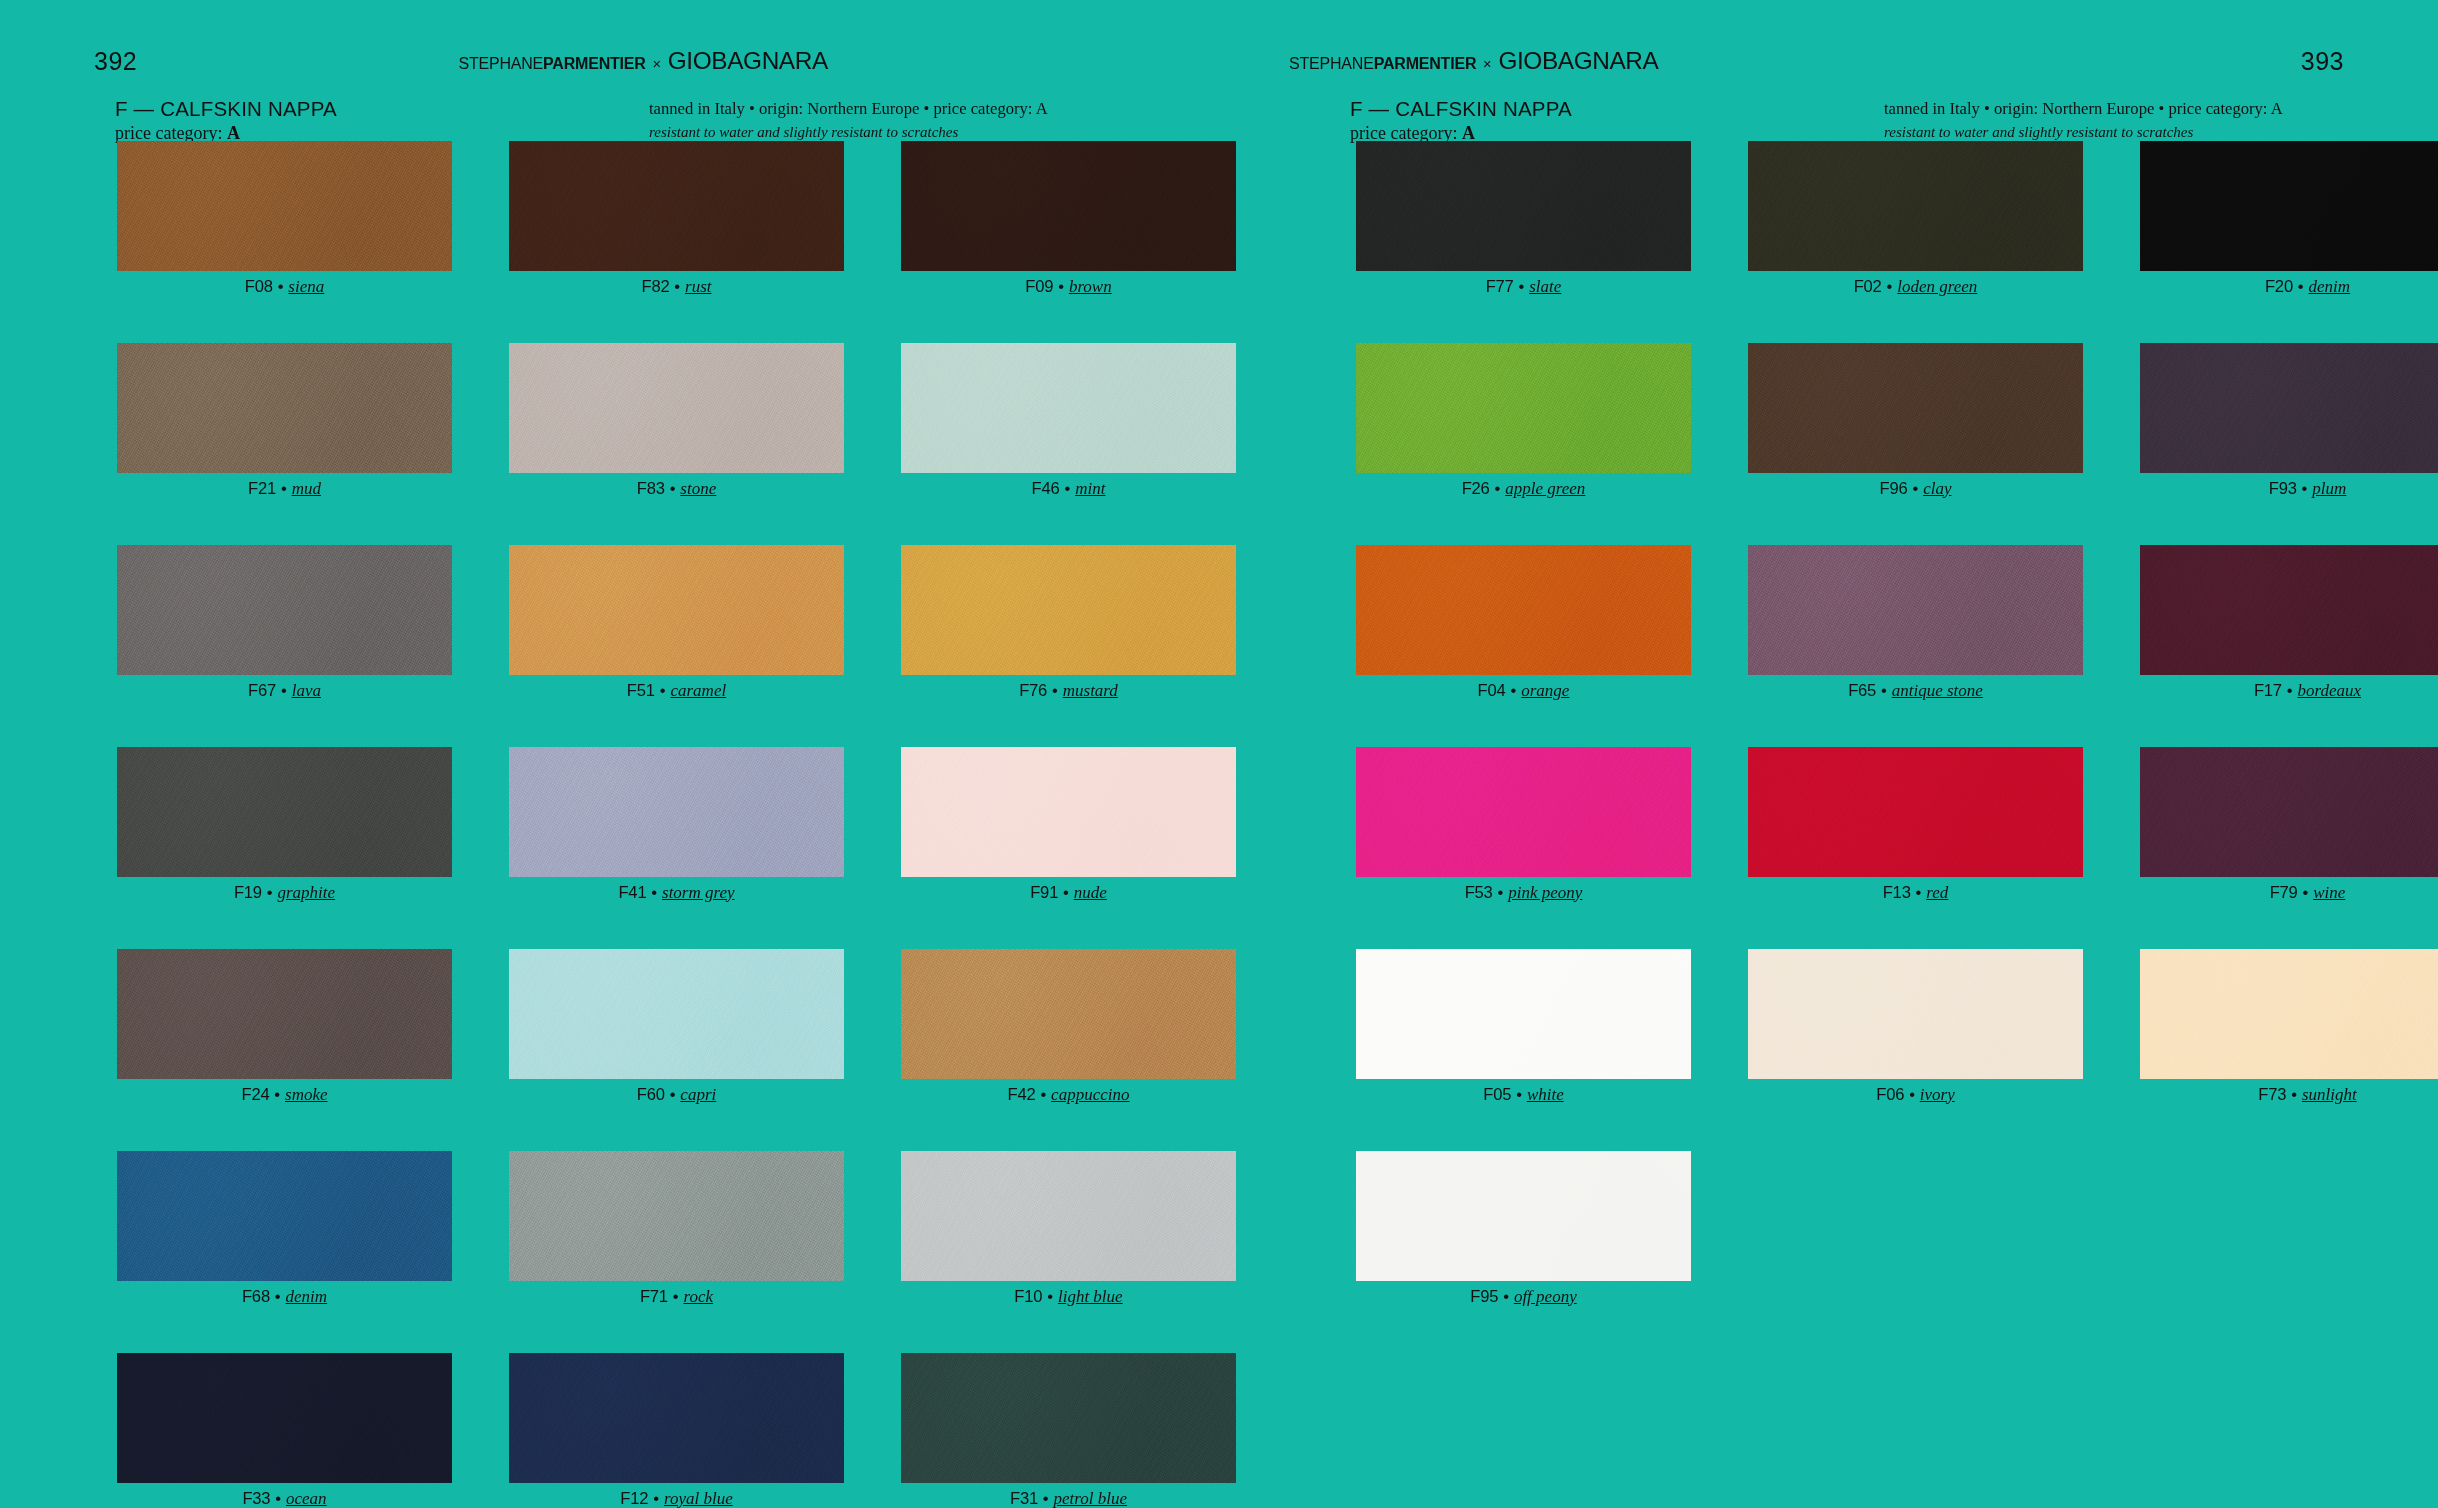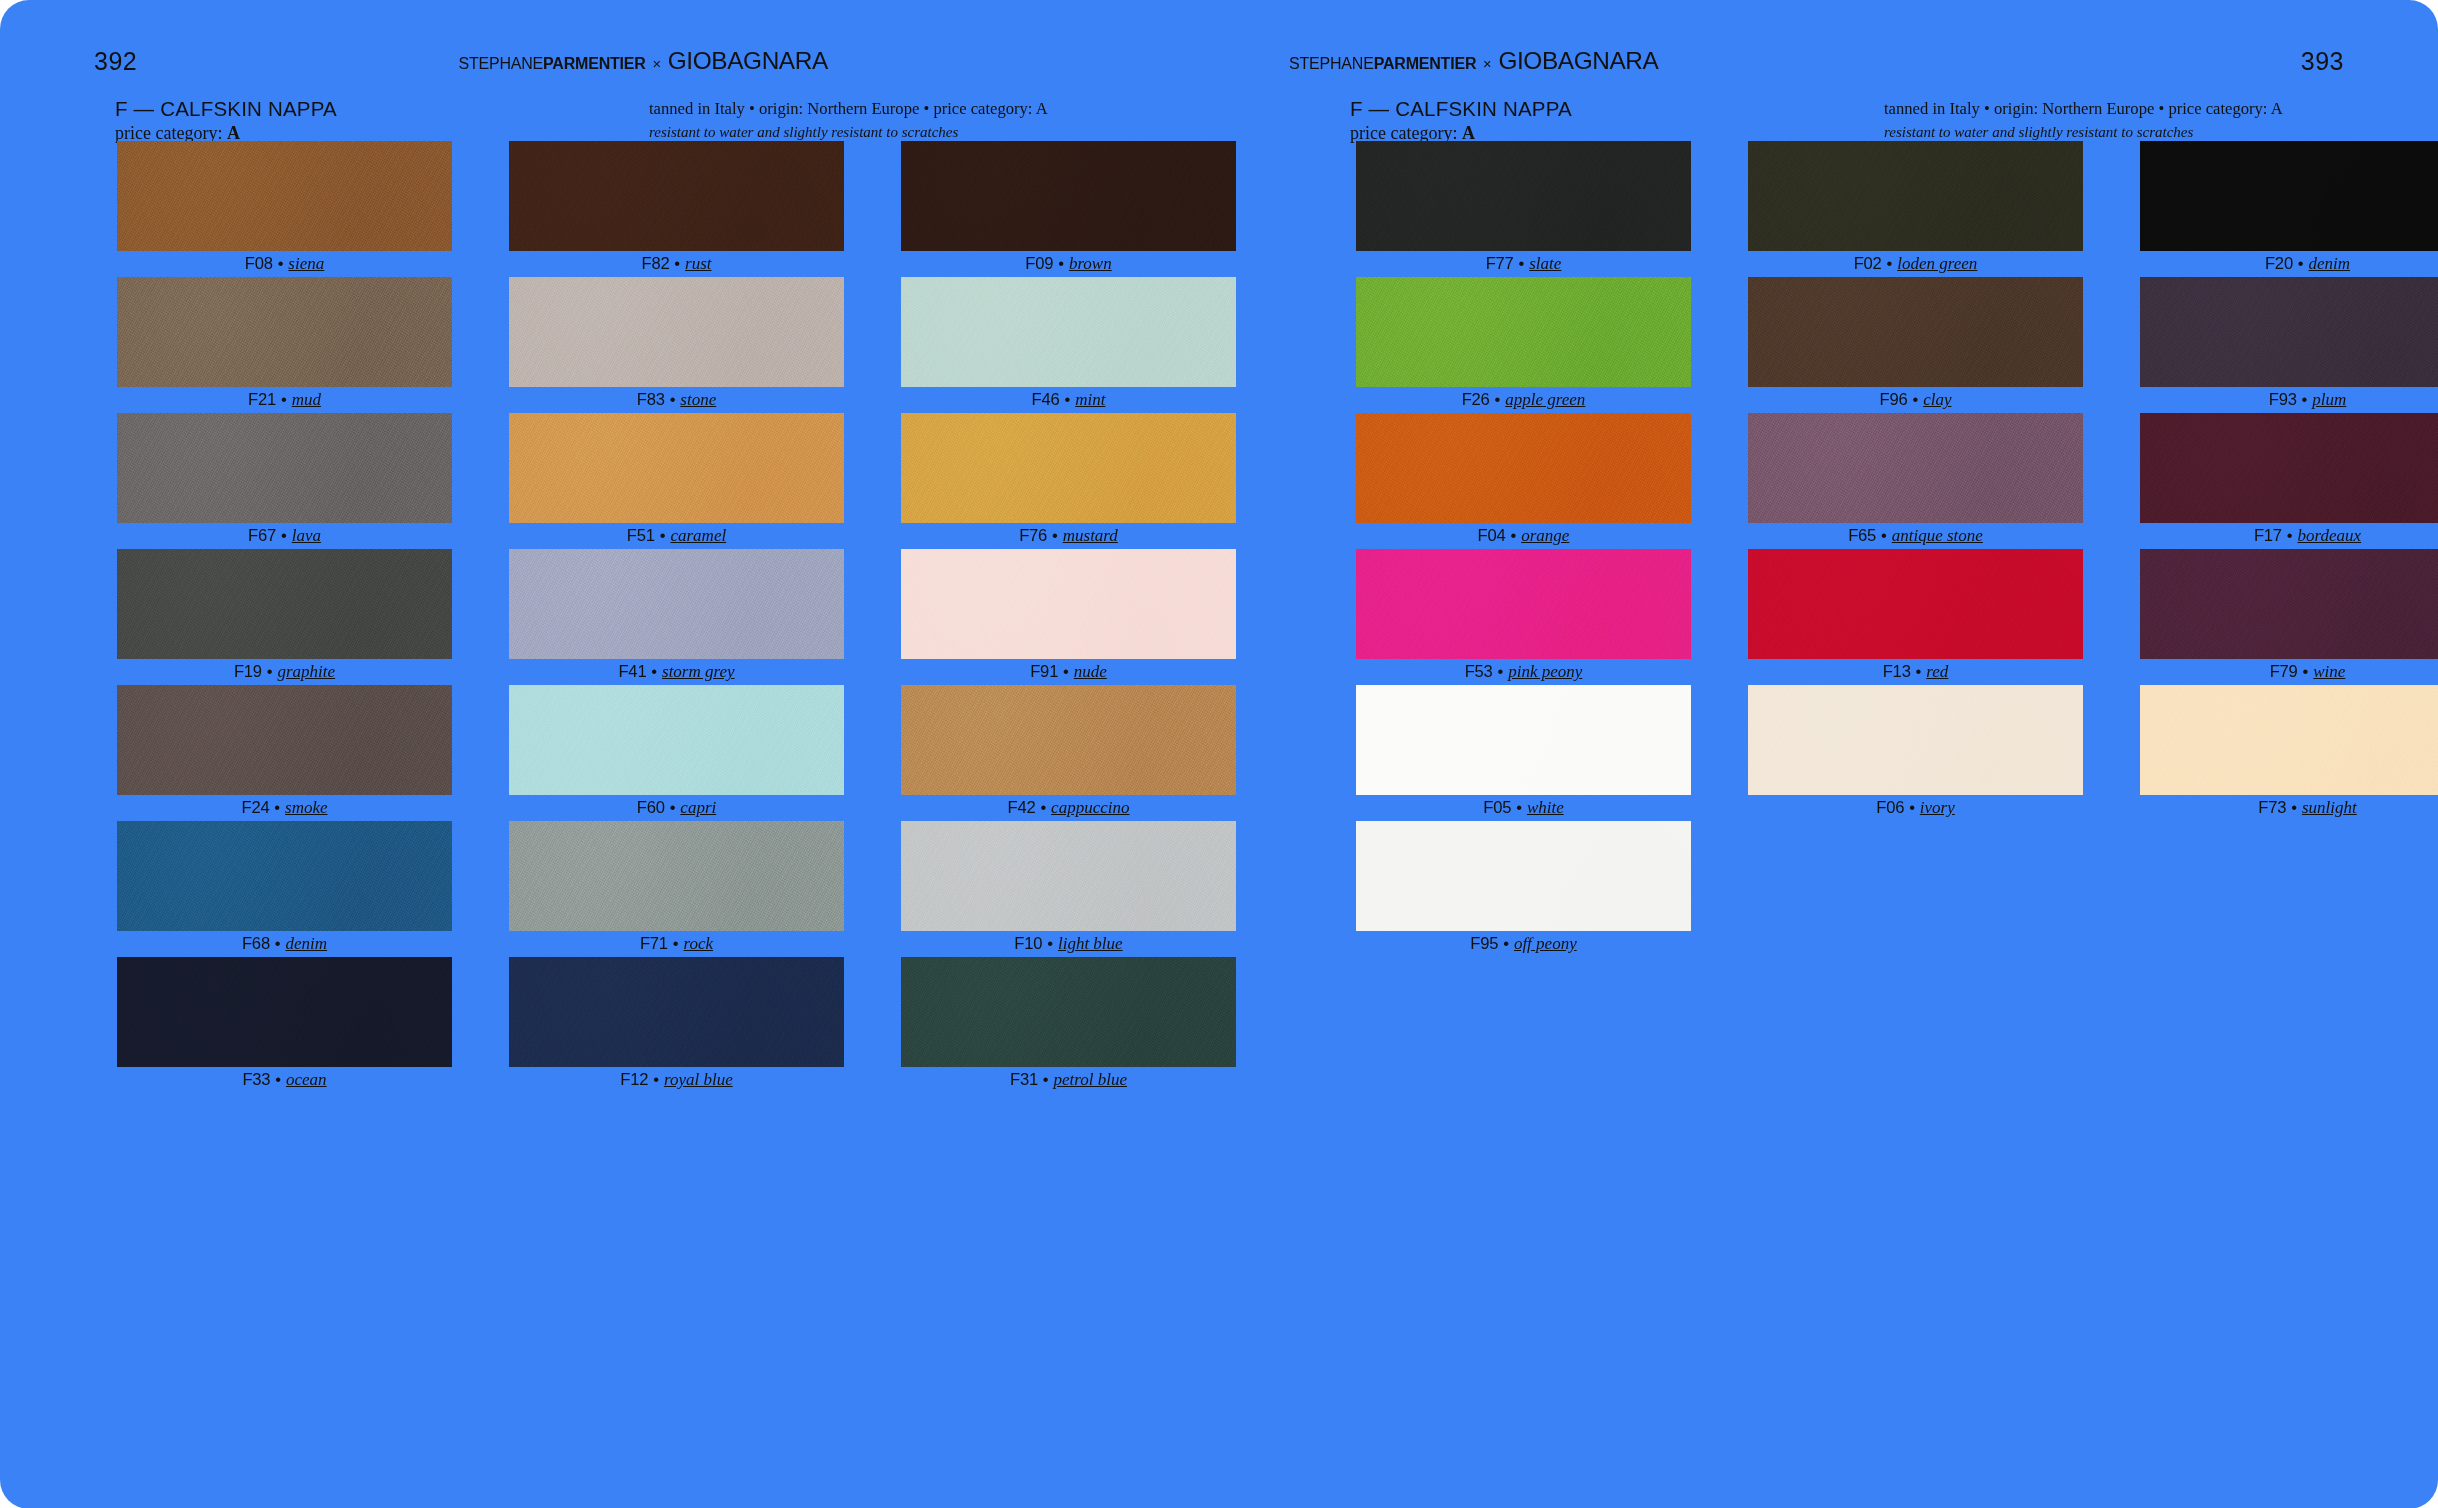--- a/index.html
+++ b/index.html
@@ -12,22 +12,21 @@
     height: 1509px;
     font-family: "Liberation Sans", sans-serif;
     color: #111111;
     overflow: hidden;
   }
 
   .spread {
     display: flex;
     width: 2438px;
     height: 1509px;
-    background: #3b82f6;
-    border-radius: 29px;
+    background: #14b8a6;
   }
 
   .page {
     position: relative;
     width: 1219px;
     height: 1509px;
     box-sizing: border-box;
   }
 
   
@@ -142,25 +141,24 @@
     display: grid;
     grid-template-columns: repeat(3, 335px);
     column-gap: 57px;
     row-gap: 0px;
   }
   .page-left  .grid { left: 117px; }
   .page-right .grid { left: 1356px; left: 137px; }
 
   .cell {
     width: 335px;
-    height: 136px;
+    height: 202px;
     display: flex;
     flex-direction: column;
     align-items: stretch;
-    justify-content: space-between;
   }
 
   .chip {
     width: 335px;
     height: 130px;
     position: relative;
     overflow: hidden;
   }
   .chip::after {
     content: "";

